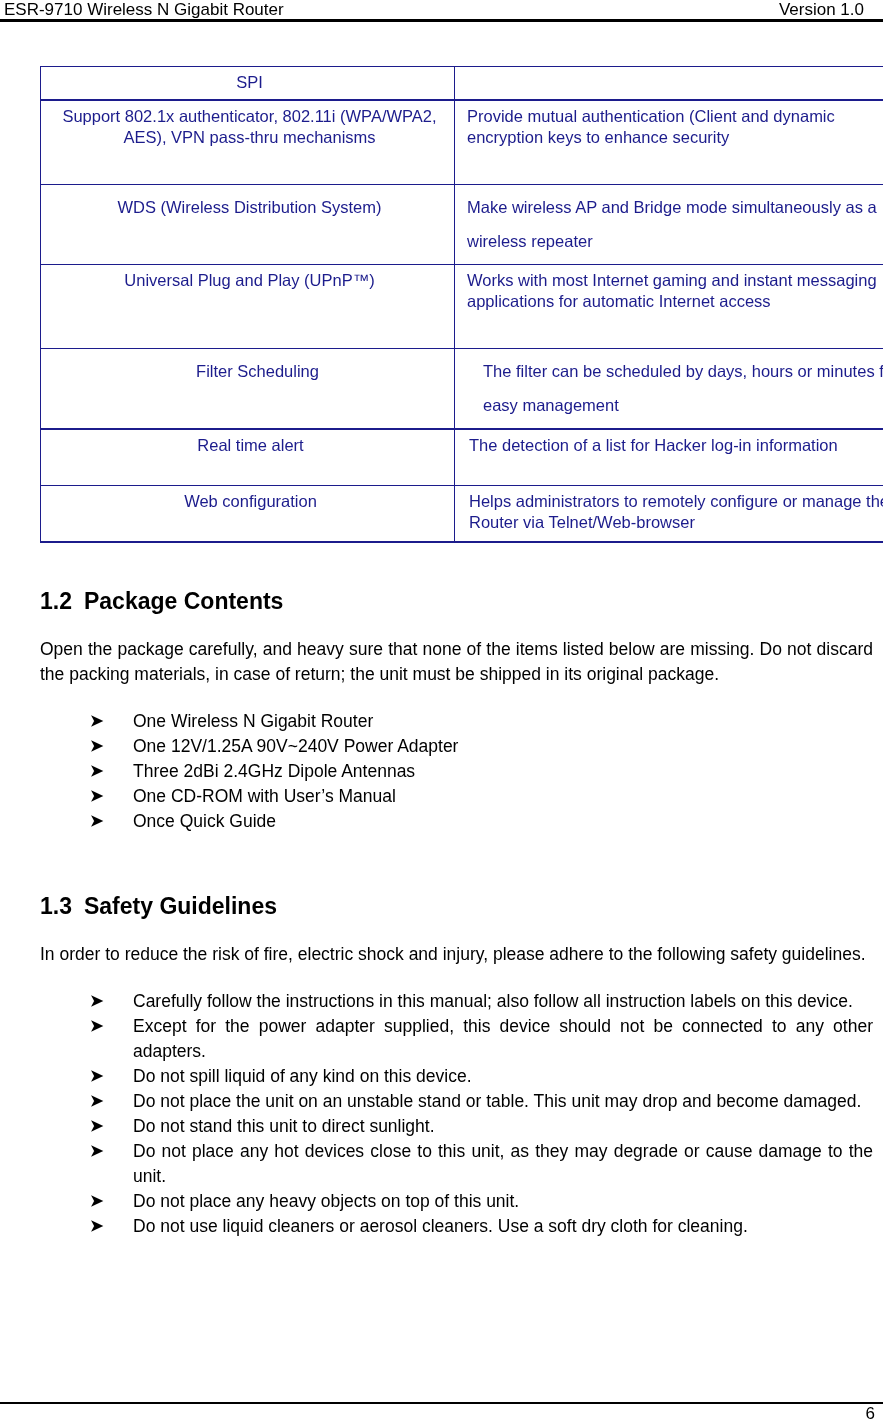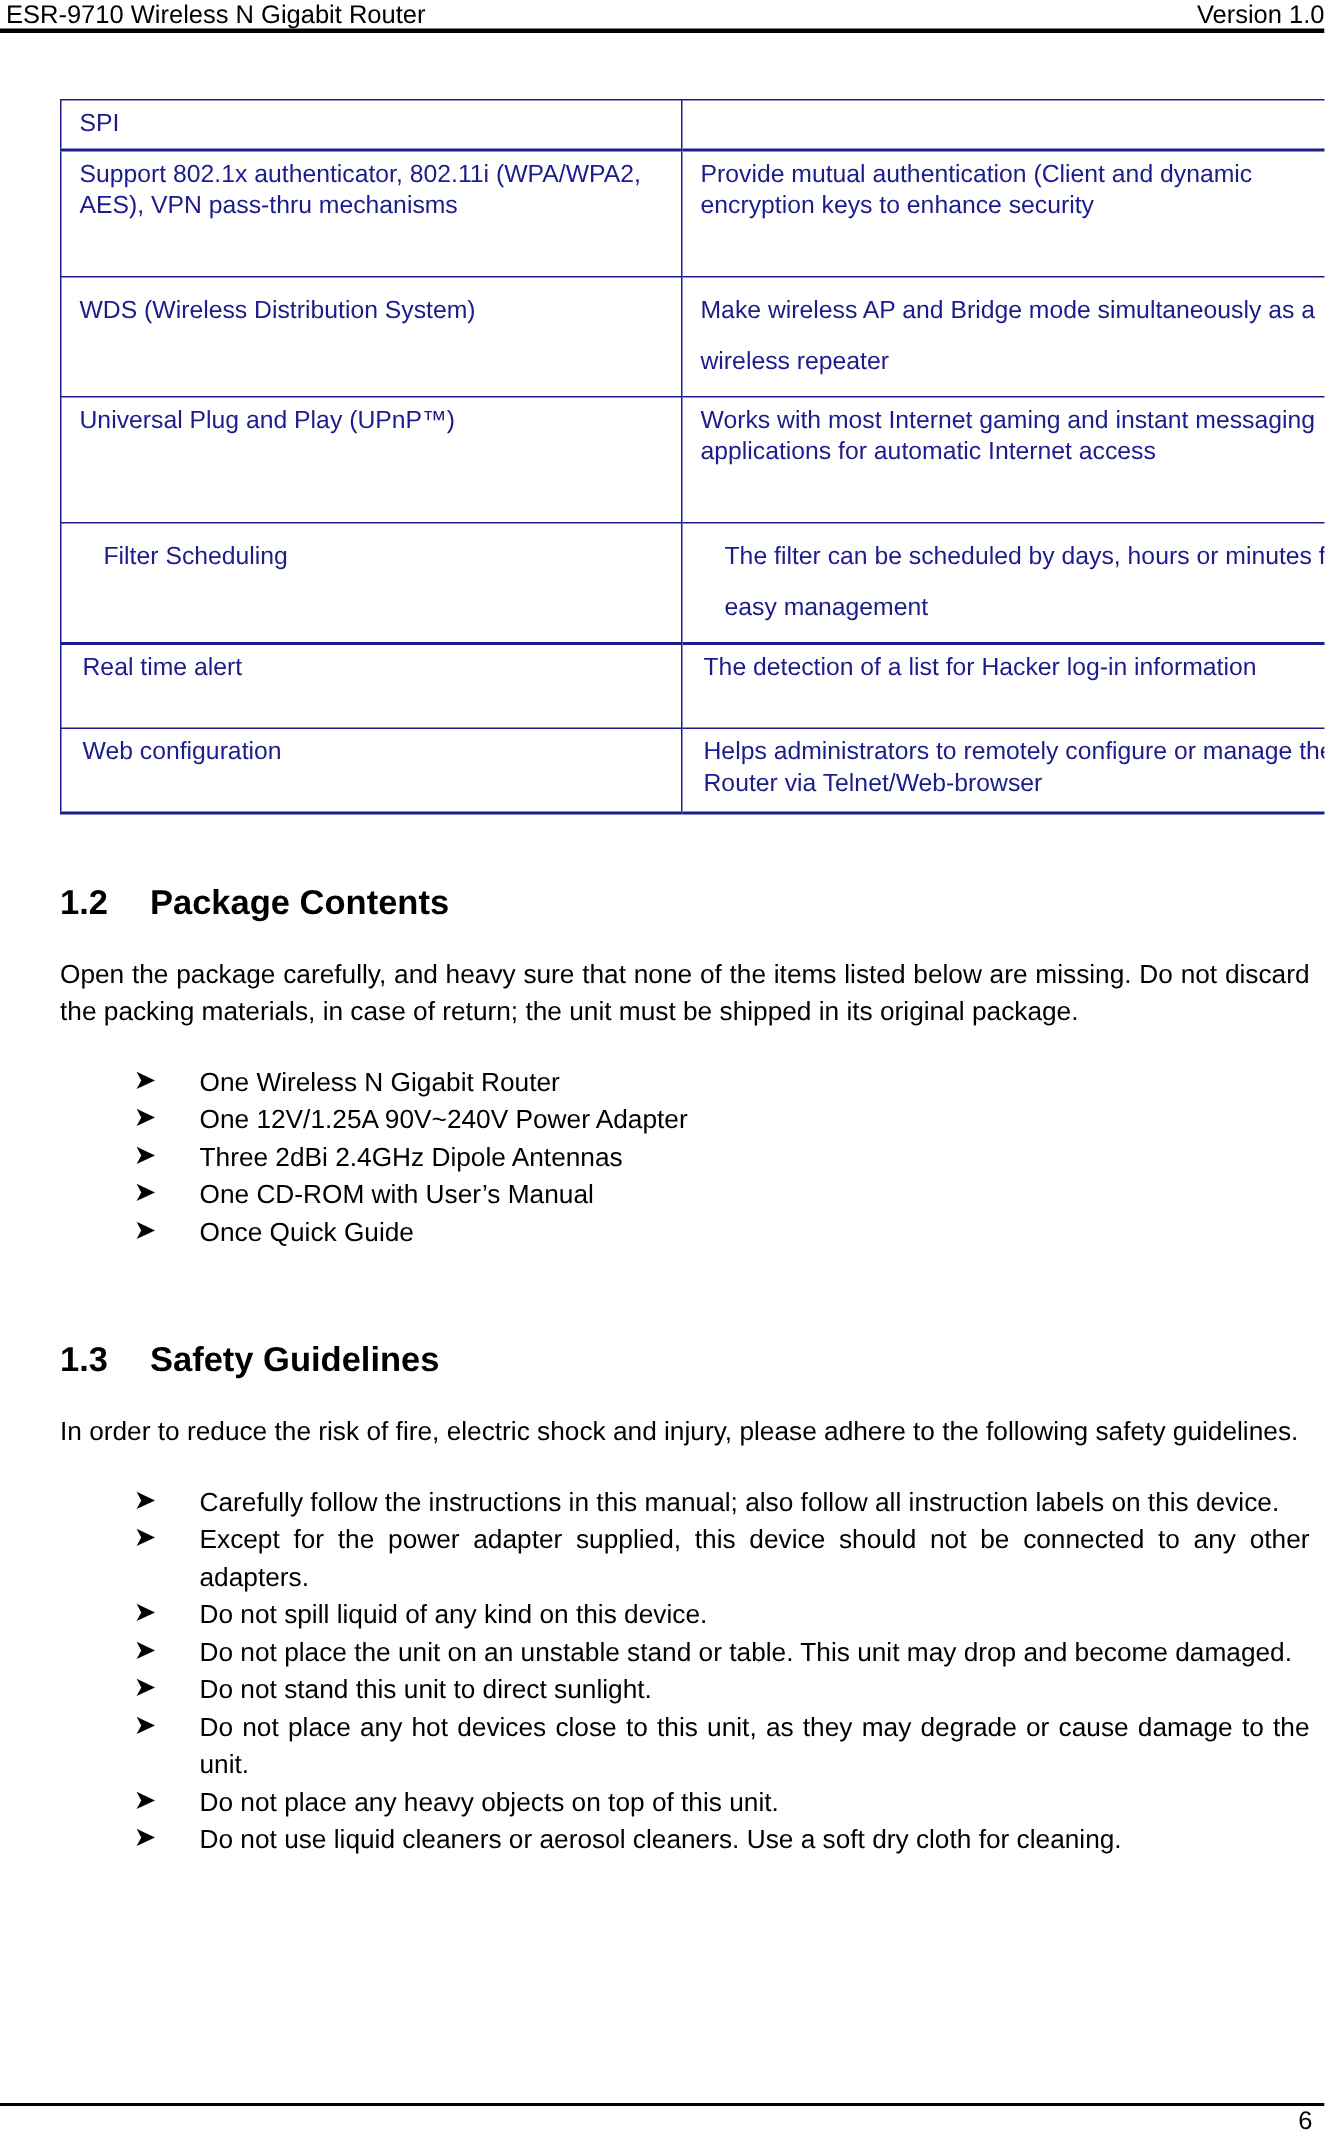--- a/index.html
+++ b/index.html
@@ -27,21 +27,21 @@
   .page-header .hdr-left {
     position: absolute;
     left: 4px;
     top: 0px;
     font-size: 17px;
     line-height: 20px;
     white-space: nowrap;
   }
   .page-header .hdr-right {
     position: absolute;
-    right: 0;
+    right: 19px;
     top: 0px;
     font-size: 17px;
     line-height: 20px;
     white-space: nowrap;
   }
   .header-rule {
     position: absolute;
     left: 0;
     top: 19px;
     width: 883px;
@@ -64,21 +64,21 @@
     table-layout: fixed;
     color: #1c1c8c;
   }
   table.spec-table td {
     border: 1px solid #1c1c8c;
     vertical-align: top;
     font-size: 16.5px;
     line-height: 21px;
     padding: 5px 8px 6px 12px;
   }
-  table.spec-table td.col-a { width: 393px; }
+  table.spec-table td.col-a { width: 393px; text-align: center; }
   table.spec-table td.col-b { width: 438px; }
 
   
   table.spec-table tr.thick-bottom > td { border-bottom-width: 2px; }
 
   
   tr.r-spi td { height: 22px; padding-top: 5px; padding-bottom: 5px; }
   tr.r-8021x td { height: 72px; }
   tr.r-wds td { height: 62px; line-height: 34px; }
   tr.r-upnp td { height: 72px; }
@@ -87,21 +87,21 @@
   tr.r-web td { height: 44px; padding-left: 14px; }
 
   
   h2.section-heading {
     font-size: 23px;
     font-weight: bold;
     margin: 0;
     line-height: 28px;
     letter-spacing: 0px;
   }
-  .heading-num { margin-right: 28px; }
+  .heading-num { margin-right: 12px; }
 
   
   p.body-para {
     font-size: 17.5px;
     line-height: 25px;
     margin: 0;
     text-align: justify;
   }
   p.body-para.no-justify { text-align: left; }
 

